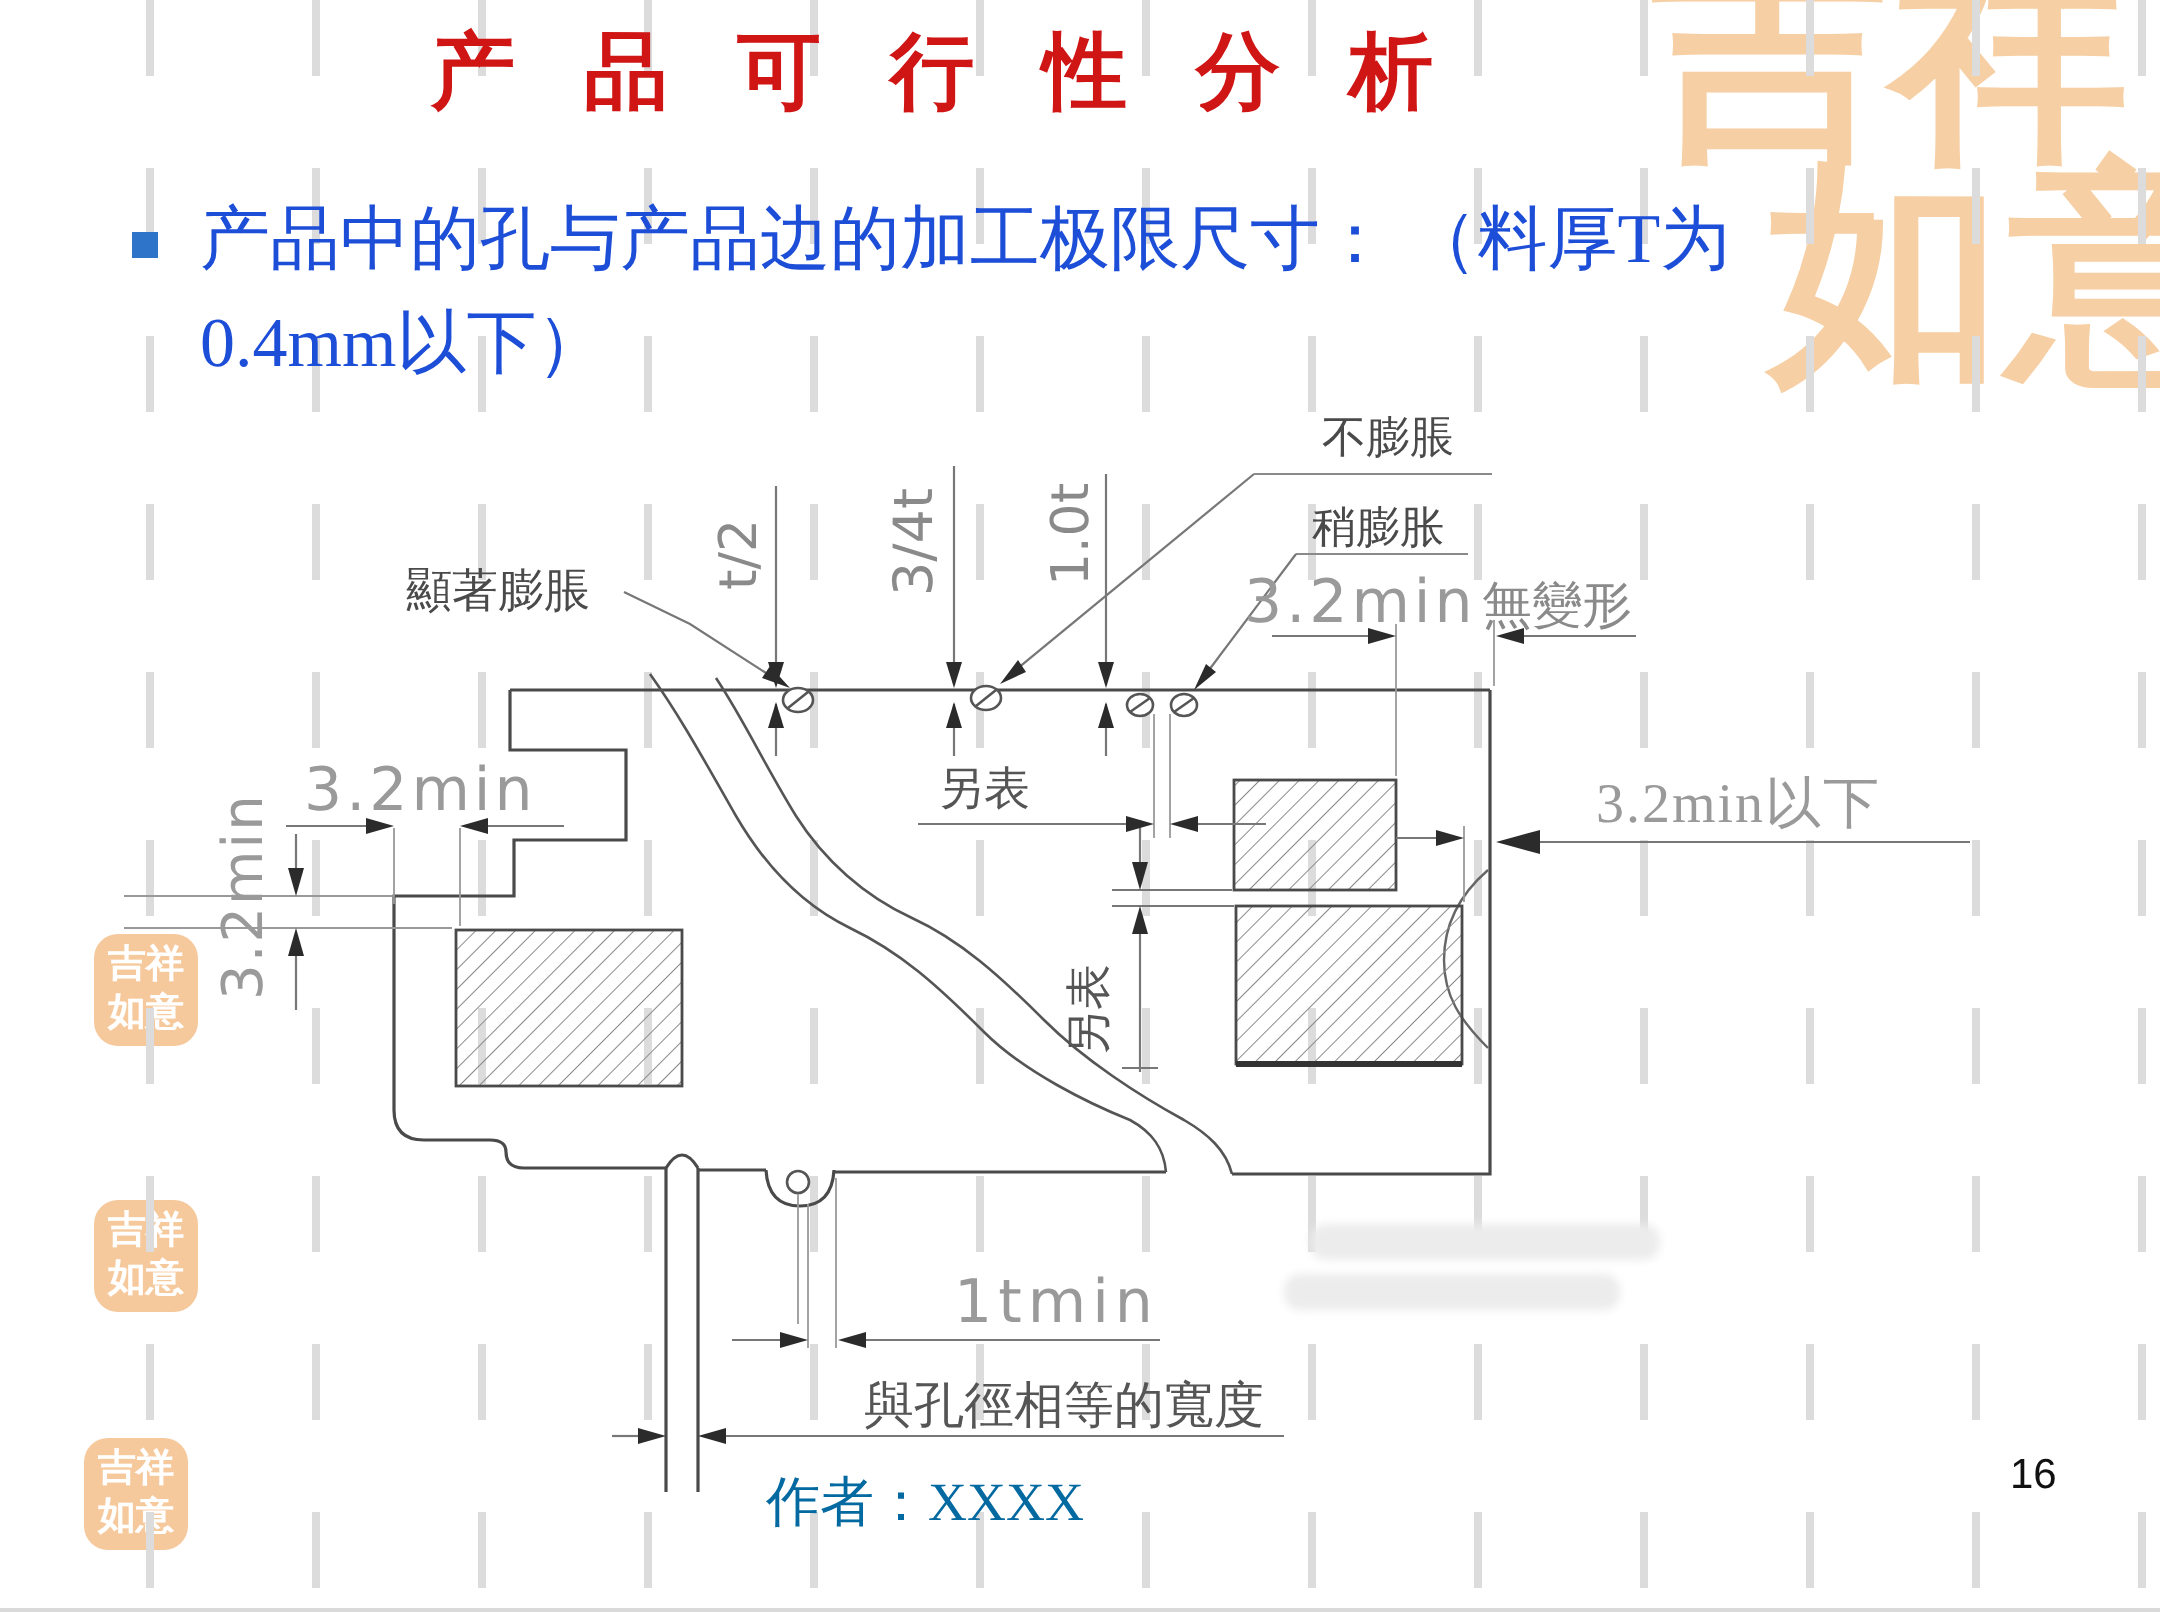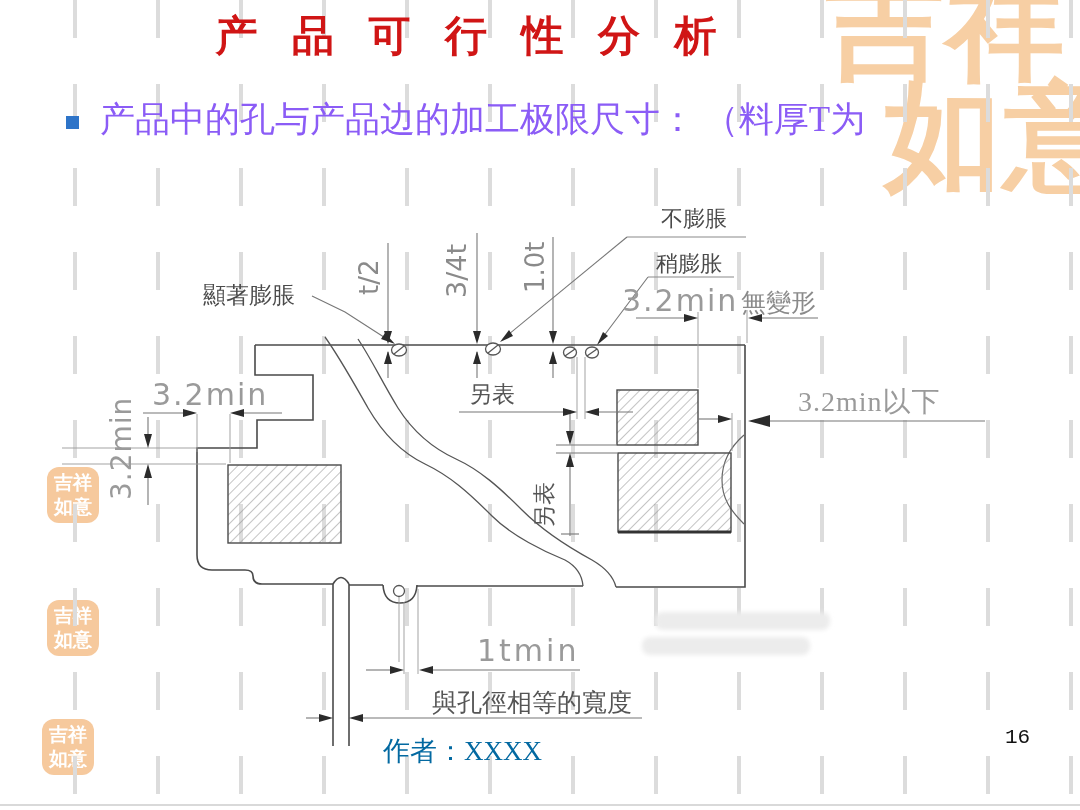--- a/index.html
+++ b/index.html
@@ -33,30 +33,30 @@
     color:#d01515;font-size:42px;font-weight:bold;letter-spacing:12px;
     font-family:"Liberation Serif",serif;z-index:3;
   }
   
   .bullet-sq{
     position:absolute;left:66px;top:116px;width:13px;height:13px;
     background:#2e74c8;z-index:3;
   }
   .bullet-text{
     position:absolute;left:100px;top:94px;width:970px;
-    color:#8b5cf6;font-size:35px;line-height:52px;
+    color:#1d4ed8;font-size:35px;line-height:52px;
     font-family:"Liberation Serif",serif;z-index:3;
   }
   .footer-author{
     position:absolute;left:383px;top:733px;color:#0369a1;
     font-size:27px;z-index:3;font-family:"Liberation Serif",serif;
   }
   .page-number{
     position:absolute;left:1005px;top:726px;color:#111;
-    font-size:21px;z-index:3;font-family:Liberation Mono, monospace;
+    font-size:21px;z-index:3;font-family:Liberation Sans, sans-serif;
   }
   .bottom-rule{
     position:absolute;left:0;top:804px;width:1080px;height:2px;
     background:#d9d9d9;z-index:2;
   }
   svg{position:absolute;left:0;top:0;z-index:2;}
   svg text{font-family:"DejaVu Sans",sans-serif;}
   svg text.cjk{font-family:"Liberation Serif",serif;}
 </style>
 </head>
@@ -248,17 +248,18 @@
 <div class="seal seal-3">
   <div>吉祥</div>
   <div>如意</div>
 </div>
 
 <div class="title">产 品 可 行 性 分 析</div>
 
 <div class="bullet-sq"></div>
 <div class="bullet-text">
   <div>产品中的孔与产品边的加工极限尺寸： （料厚T为</div>
+  <div>0.4mm以下）</div>
 </div>
 
 <div class="footer-author">作者：XXXX</div>
 <div class="page-number">16</div>
 <div class="bottom-rule"></div>
 
 </body></html>

